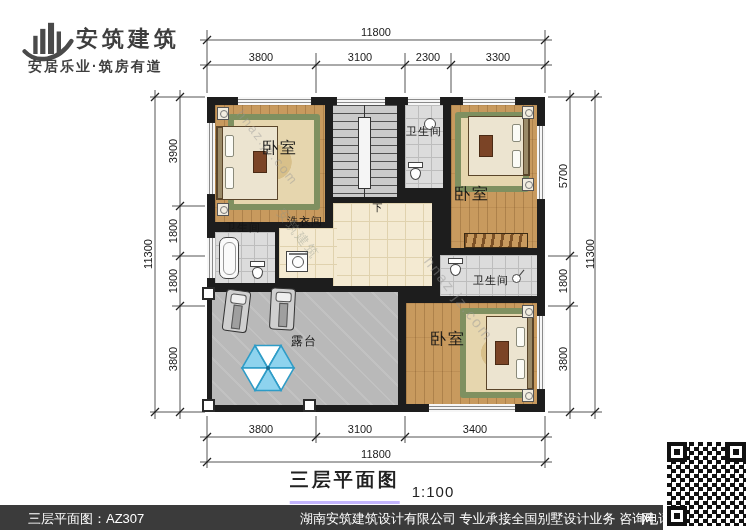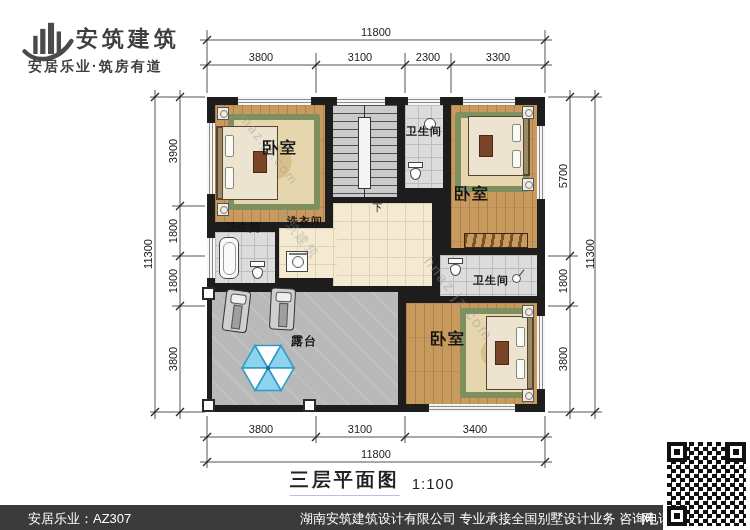--- a/index.html
+++ b/index.html
@@ -76,38 +76,38 @@
   .wardrobe { position:absolute; border:1px solid #3a2a14;
     background:repeating-linear-gradient(100deg,#7c5126 0 3px,#c89a5e 3px 9px); }
   .lounge { position:absolute; width:25px; height:42px; background:#cfcfcf; border:1.5px solid #333;
     border-radius:4px; }
   .lounge::before { content:""; position:absolute; left:4px; top:3px; width:14px; height:8px;
     background:#efefef; border:1px solid #555; border-radius:3px; }
   .lounge::after { content:""; position:absolute; left:8px; top:14px; width:7px; height:22px;
     background:#9f9f9f; border:1px solid #555; }
 
   
-  .lbl { position:absolute; transform:translate(-50%,-50%); color:#141414; font-weight:bold;
+  .lbl { position:absolute; transform:translate(-50%,-50%); color:#141414; font-weight:normal;
     white-space:nowrap; letter-spacing:1px; }
   .lbl-big { font-size:16px; letter-spacing:2px; }
   .lbl-med { font-size:12px; }
   .lbl-sm  { font-size:11px; }
   .lbl-xs  { font-size:10px; font-weight:normal; }
 
   
   .dim { position:absolute; transform:translate(-50%,-50%); font-size:11px; color:#1a1a1a;
     white-space:nowrap; }
   .dimV { transform:translate(-50%,-50%) rotate(-90deg); }
   #dim-svg { position:absolute; left:0; top:0; width:750px; height:530px; pointer-events:none; }
 
   
   #title-block { position:absolute; left:372px; top:467px; transform:translateX(-50%);
     display:flex; align-items:flex-end; gap:12px; }
   .plan-title { font-size:19px; font-weight:bold; color:#222; letter-spacing:3px;
-    border-bottom:1px solid #c4b5fd; padding-bottom:2px; }
+    border-bottom:3px solid #c4b5fd; padding-bottom:8px; }
   .plan-scale { font-size:15px; color:#222; padding-bottom:4px; letter-spacing:1px; }
 
   #footer-bar { position:absolute; left:0; bottom:0; width:750px; height:25px; background:#3b3b3b; }
   .footer-text { position:absolute; top:5px; color:#fff; font-size:13px; white-space:nowrap; }
 
   #qr { position:absolute; left:663px; top:438px; width:87px; height:92px; background:#fff; padding:4px; }
   #qr .modules { position:absolute; left:4px; top:4px; width:79px; height:84px;
     background:repeating-conic-gradient(#111 0% 25%, #fff 0% 50%);
     background-size:9px 9px; }
   .finder { position:absolute; width:20px; height:20px; border:4px solid #111; background:#fff; }
@@ -343,21 +343,21 @@
   <span class="watermark" style="left:222px; top:140px; transform:rotate(52deg);">hnaz.jz.com</span>
   <span class="watermark" style="left:408px; top:290px; transform:rotate(52deg); font-size:15px;">hnaz.jz.com</span>
   <span class="watermark" style="left:268px; top:225px; transform:rotate(52deg); color:rgba(140,150,140,.4);">安筑建筑</span>
 
   <div id="title-block">
     <span class="plan-title">三层平面图</span>
     <span class="plan-scale">1:100</span>
   </div>
 
   <div id="footer-bar">
-    <span class="footer-text" style="left:28px;">安居乐业：AZ307</span>
+    <span class="footer-text" style="left:28px;">三层平面图：AZ307</span>
     <span class="footer-text" style="left:300px;">湖南安筑建筑设计有限公司  专业承接全国别墅设计业务  咨询电话：400-8070-511</span>
     <span class="footer-text" style="left:641px;">网</span>
   </div>
 
   <div id="qr">
     <div class="modules"></div>
     <div class="finder" style="left:4px; top:4px;"></div>
     <div class="finder" style="right:4px; top:4px;"></div>
     <div class="finder" style="left:4px; bottom:4px;"></div>
   </div>

